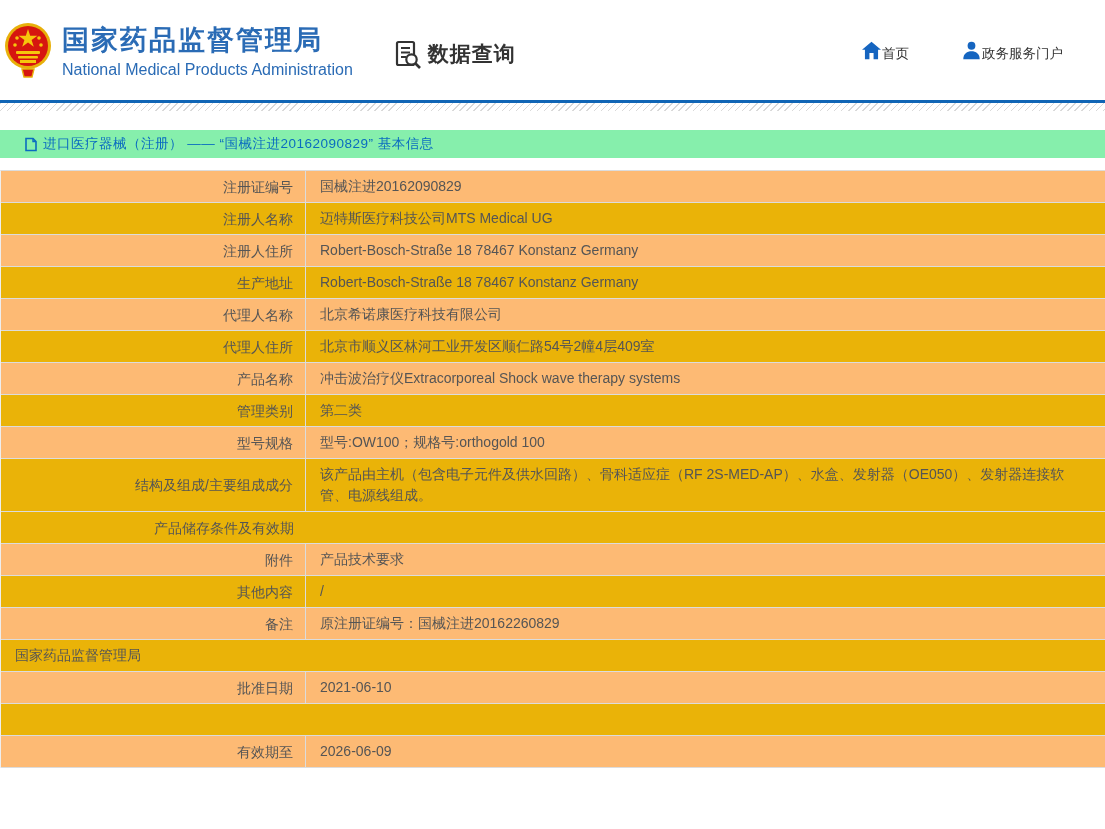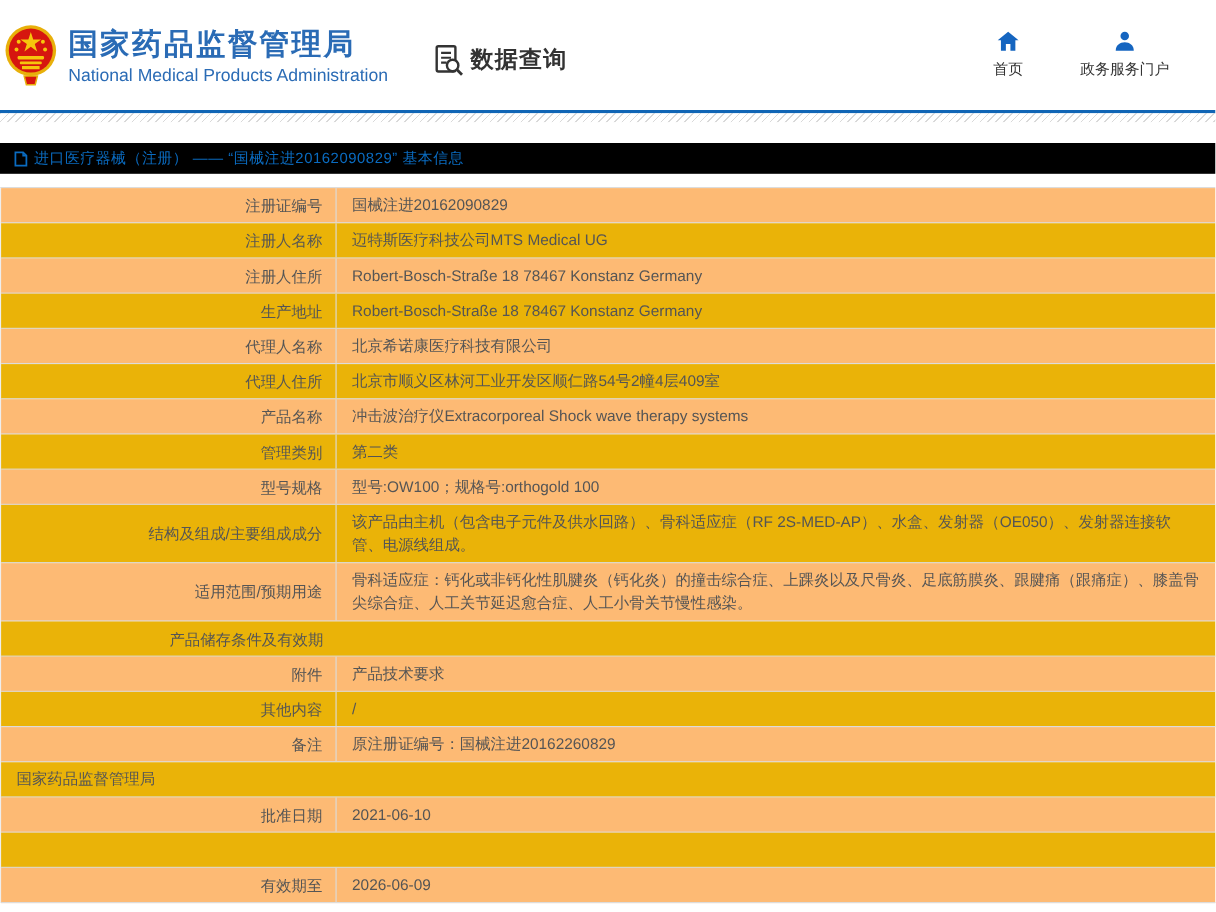--- a/index.html
+++ b/index.html
@@ -8,31 +8,31 @@
 
   
   .site-header { display:flex; align-items:center; height:100px; background:#fff; padding:0 0 0 4px; }
   .brand { display:flex; align-items:center; gap:10px; }
   .emblem { width:48px; height:60px; flex:none; }
   .brand-text .cn { font-size:27px; font-weight:bold; color:#2a6bb5; letter-spacing:2px; white-space:nowrap; }
   .brand-text .en { font-size:16px; color:#2a6bb5; margin-top:3px; white-space:nowrap; }
   .section-heading { display:flex; align-items:center; gap:5px; margin-left:40px; margin-top:8px; }
   .section-heading .txt { font-size:21px; color:#333; font-weight:700; letter-spacing:1px; }
   .top-nav { margin-left:auto; margin-right:42px; display:flex; gap:52px; }
-  .nav-item { display:flex; flex-direction:column; align-items:center; text-decoration:none; cursor:pointer; }
+  .nav-item { display:flex; align-items:center; text-decoration:none; cursor:pointer; }
   .nav-item .lbl { font-size:13.5px; color:#333; margin-top:7px; white-space:nowrap; }
 
   
   .blue-line { height:3px; background:#1065b5; }
   .hatch-strip { height:8px;
     background:repeating-linear-gradient(135deg,#d9d9d9 0 1px,#ffffff 1px 5px); }
 
   
-  .breadcrumb { margin-top:19px; height:28px; background:#000000; display:flex;
-    align-items:center; padding-left:12px; gap:5px; }
+  .breadcrumb { margin-top:19px; height:28px; background:#86efac; display:flex;
+    align-items:center; padding-left:24px; gap:5px; }
   .breadcrumb .crumb-text { font-size:13.5px; color:#0a6bc0; letter-spacing:.5px; }
 
   
   .reg-table { margin-top:12px; width:1105px; border-top:1px solid #dcdcdc; border-left:1px solid #eee; }
   .trow { display:flex; min-height:32px; border-bottom:1px solid #dcdcdc; background:#fdba74; }
   .trow.alt { background:#eab308; }
   .tlabel { flex:none; width:305px; display:flex; align-items:center; justify-content:flex-end;
     text-align:right; padding:5px 12px; font-size:14px; color:#555;
     border-right:1px solid #dcdcdc; line-height:20px; }
   .trow.novalue .tlabel { border-right:none;padding-left:28px; }
@@ -137,24 +137,20 @@
       <div class="tvalue">第二类</div>
     </div>
     <div class="trow">
       <div class="tlabel">型号规格</div>
       <div class="tvalue">型号:OW100；规格号:orthogold 100</div>
     </div>
     <div class="trow alt">
       <div class="tlabel">结构及组成/主要组成成分</div>
       <div class="tvalue">该产品由主机（包含电子元件及供水回路）、骨科适应症（RF 2S-MED-AP）、水盒、发射器（OE050）、发射器连接软管、电源线组成。</div>
     </div>
-    <div class="trow">
-      <div class="tlabel">适用范围/预期用途</div>
-      <div class="tvalue">骨科适应症：钙化或非钙化性肌腱炎（钙化炎）的撞击综合症、上踝炎以及尺骨炎、足底筋膜炎、跟腱痛（跟痛症）、膝盖骨尖综合症、人工关节延迟愈合症、人工小骨关节慢性感染。</div>
-    </div>
     <div class="trow alt novalue">
       <div class="tlabel">产品储存条件及有效期</div>
       <div class="tvalue"></div>
     </div>
     <div class="trow">
       <div class="tlabel">附件</div>
       <div class="tvalue">产品技术要求</div>
     </div>
     <div class="trow alt">
       <div class="tlabel">其他内容</div>

